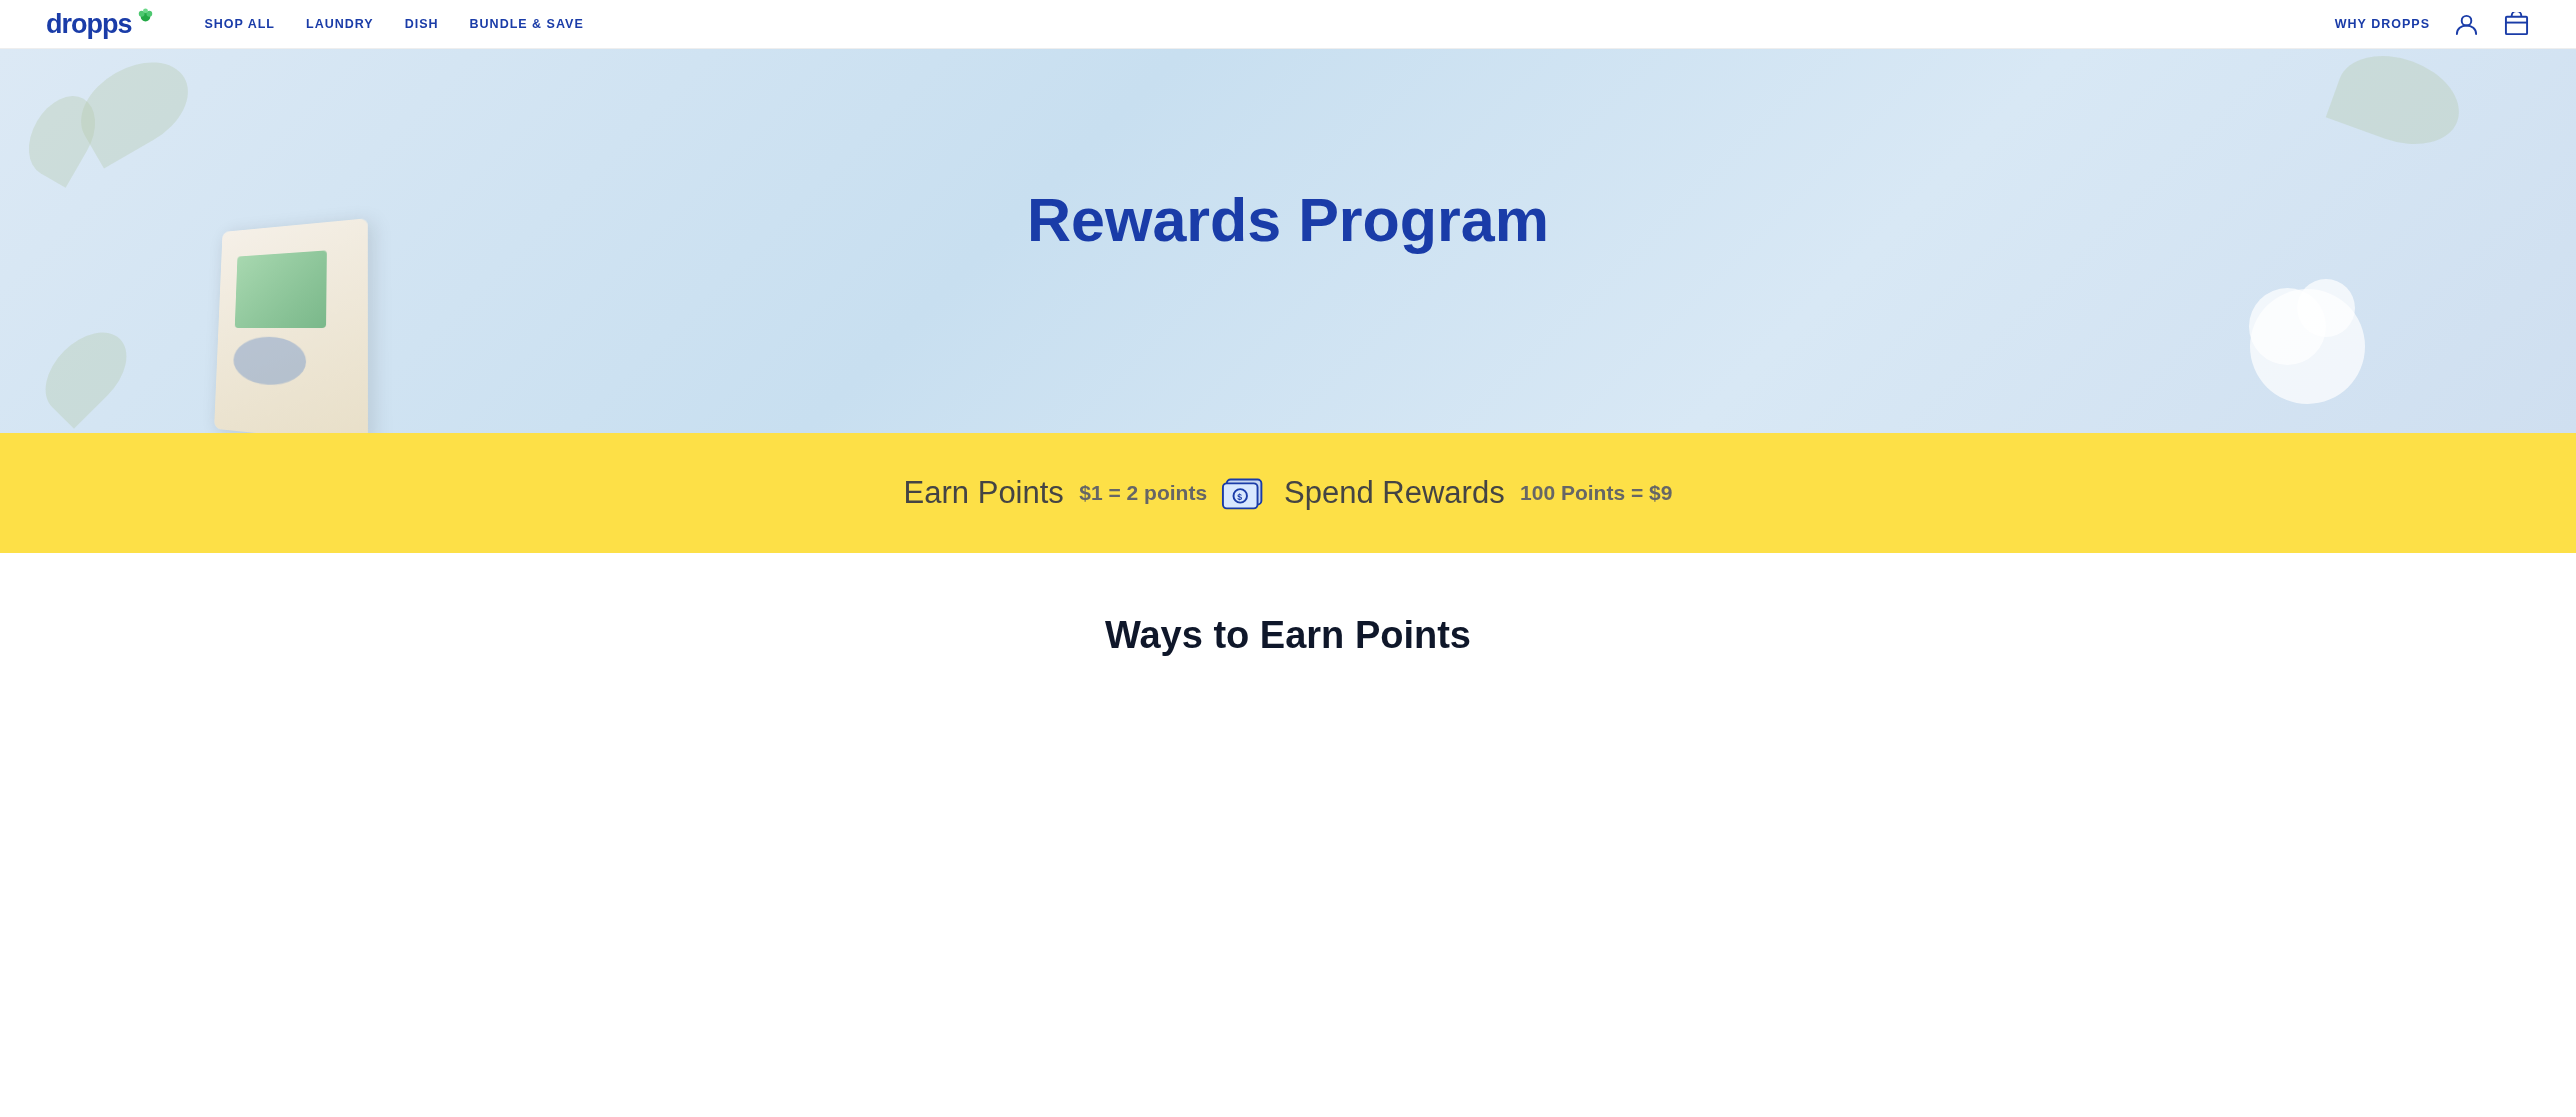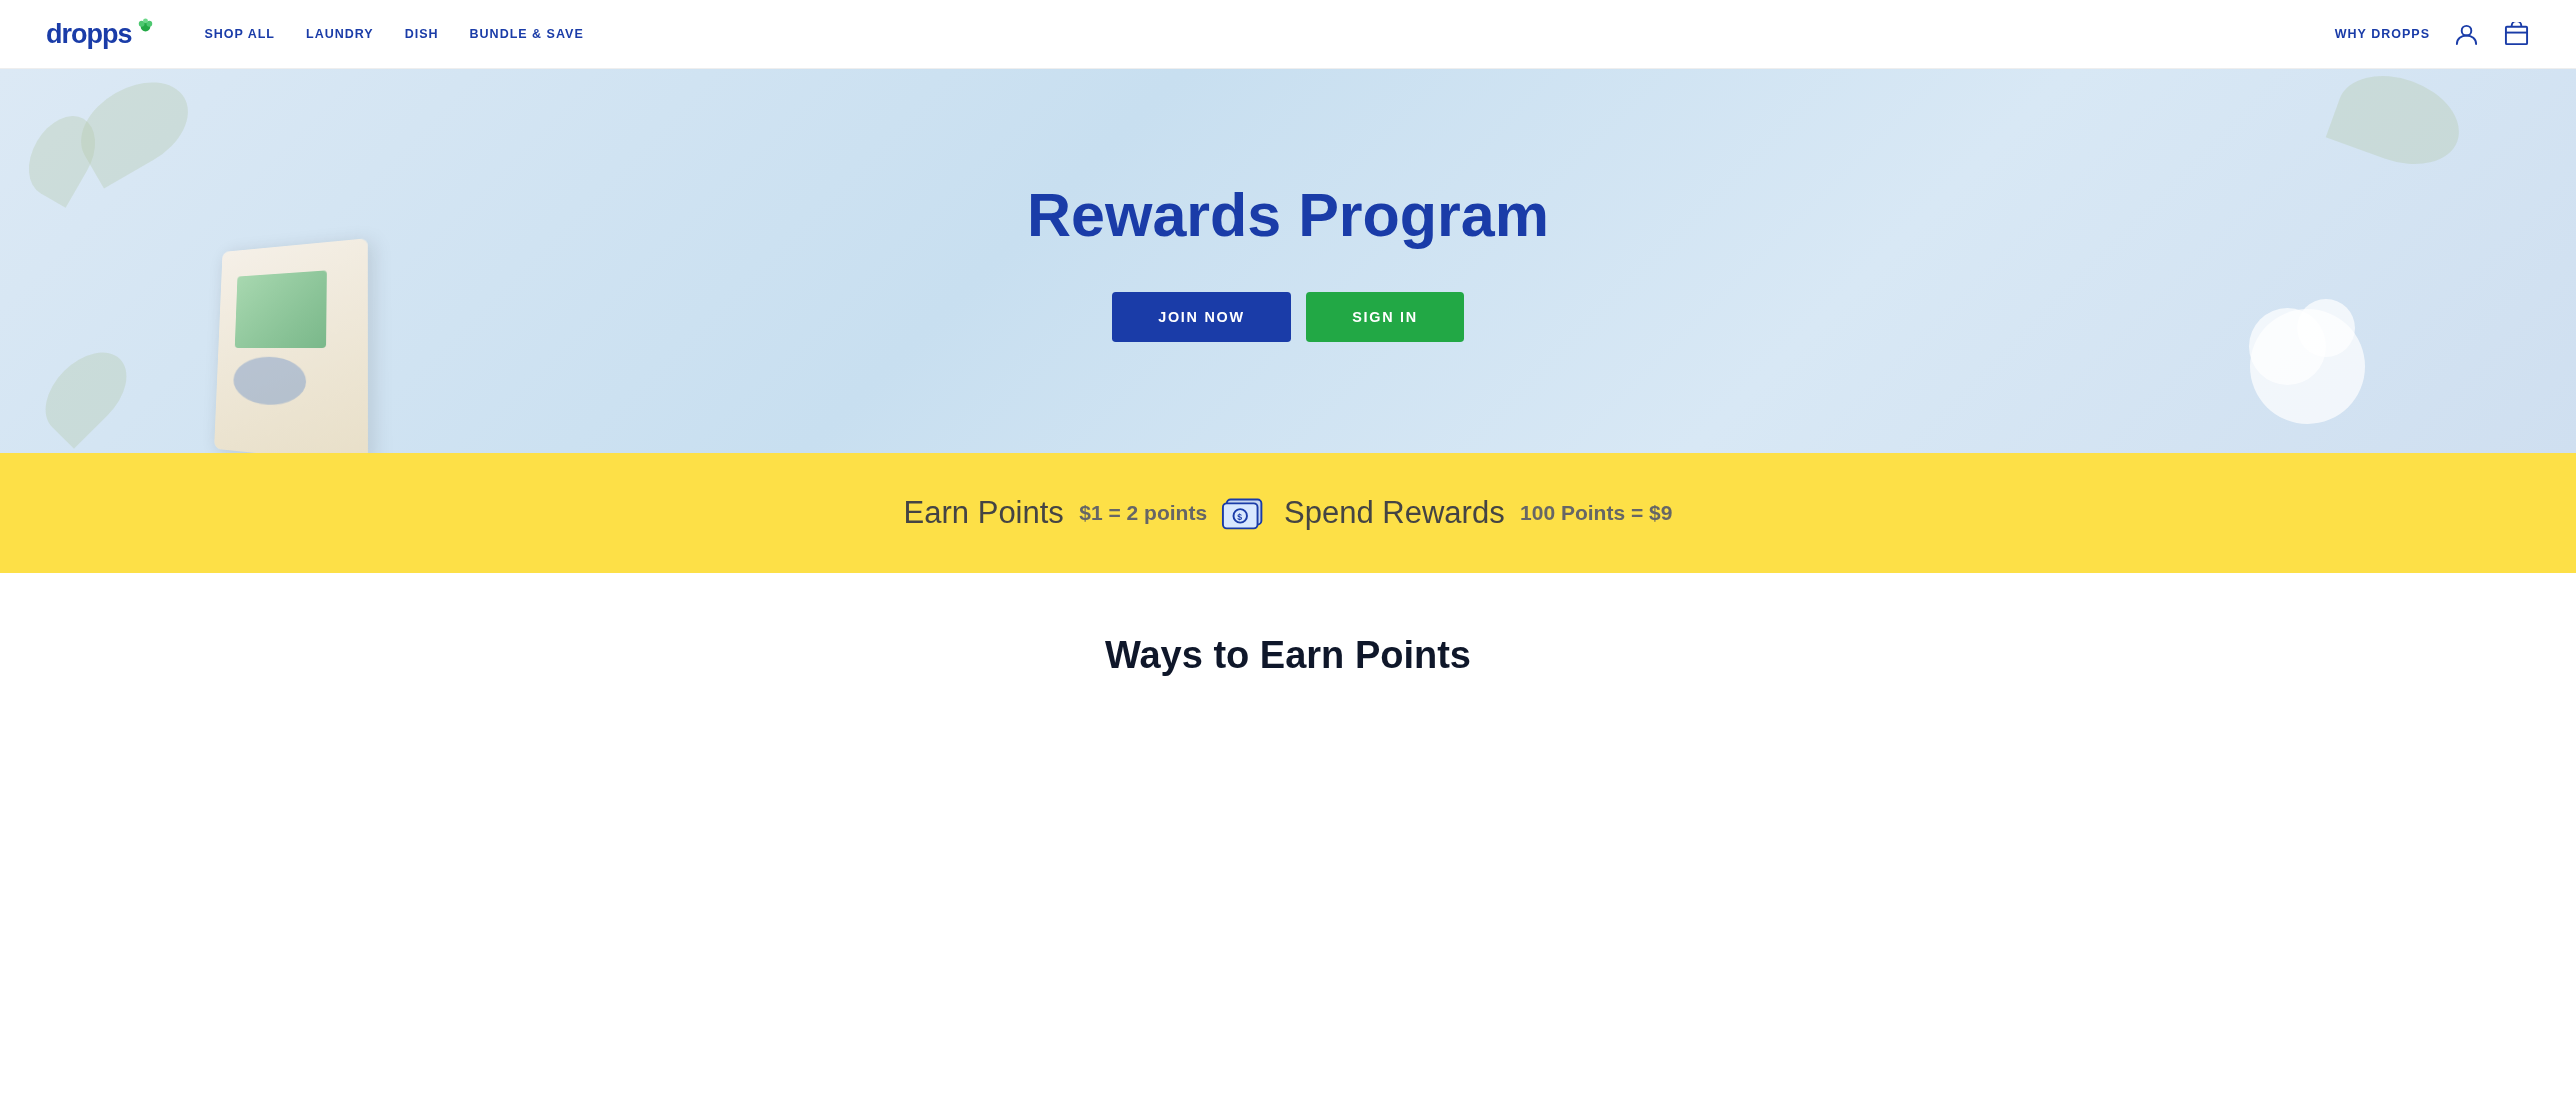--- a/index.html
+++ b/index.html
@@ -3,21 +3,21 @@
   <meta charset="utf-8">
   <style>
     * { margin: 0; padding: 0; box-sizing: border-box; }
     body { font-family: 'Arial', sans-serif; background: #fff; }
 
     
     nav {
       display: flex;
       align-items: center;
       padding: 0 46px;
-      height: 69px;
+      height: 49px;
       background: #fff;
       border-bottom: 1px solid #eee;
     }
     .nav-logo {
       display: flex;
       align-items: center;
       margin-right: 46px;
       text-decoration: none;
     }
     .logo-text {
@@ -299,24 +299,20 @@
     <div class="product-box"></div>
   </div>
 
   <div class="hero-foam">
     <div class="foam-blob b1"></div>
     <div class="foam-blob b2"></div>
     <div class="foam-blob b3"></div>
   </div>
 
   <h1 class="hero-title">Rewards Program</h1>
-  <div class="hero-buttons">
-    <button class="btn-join">JOIN NOW</button>
-    <button class="btn-signin">SIGN IN</button>
-  </div>
 </section>
 
 <div class="points-bar">
   <div class="points-section">
     <span class="points-label">Earn Points</span>
     <span class="points-value">$1 = 2 points</span>
   </div>
 
   <div class="points-divider">
     <div class="points-icon">

